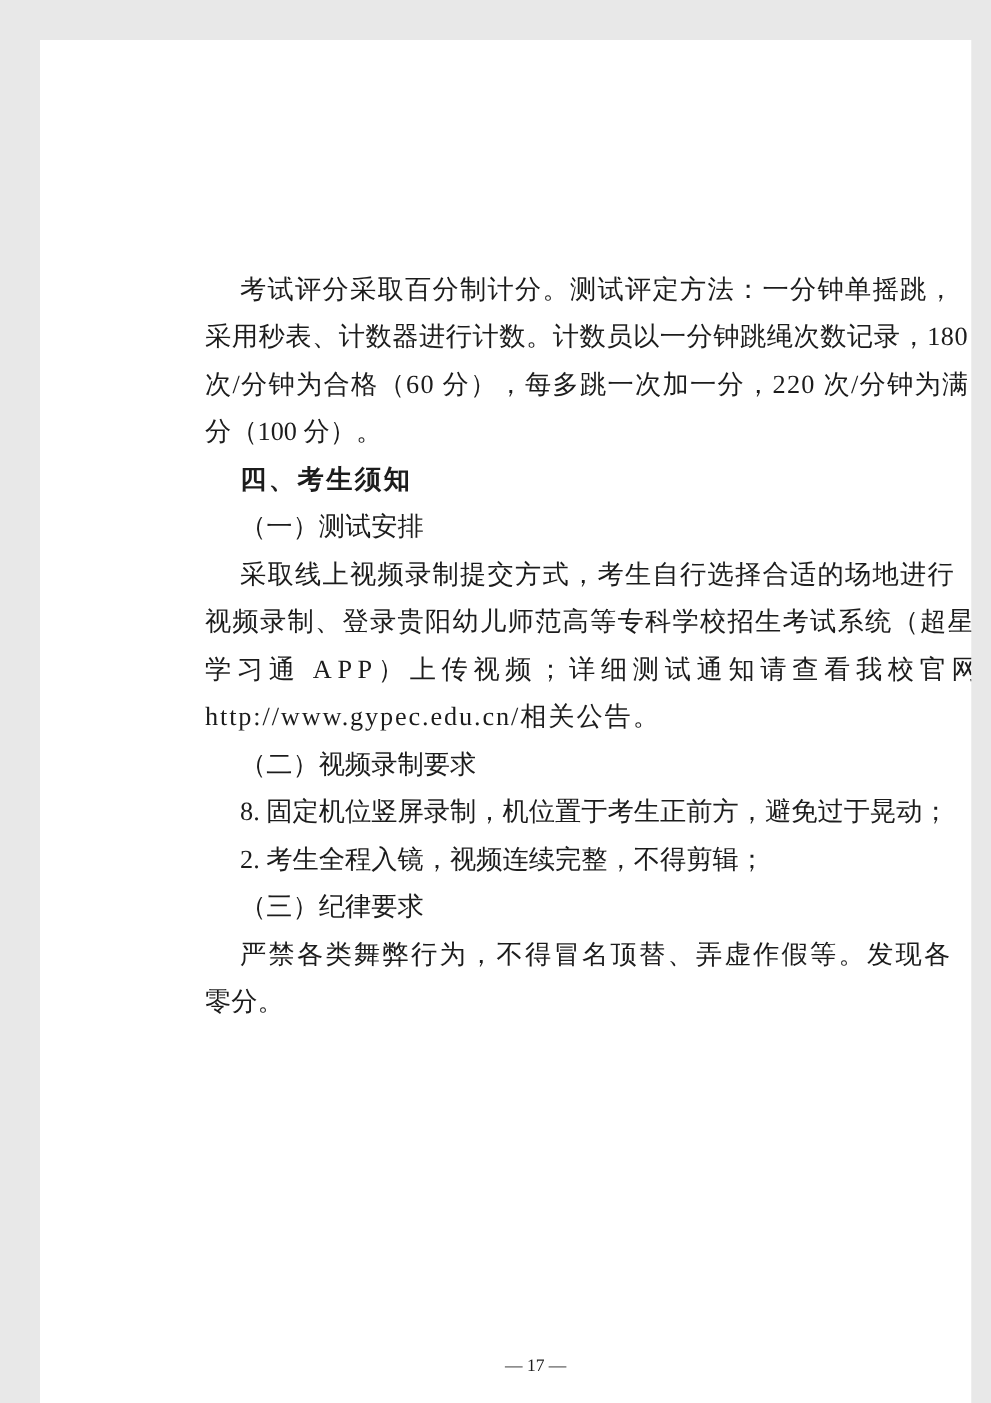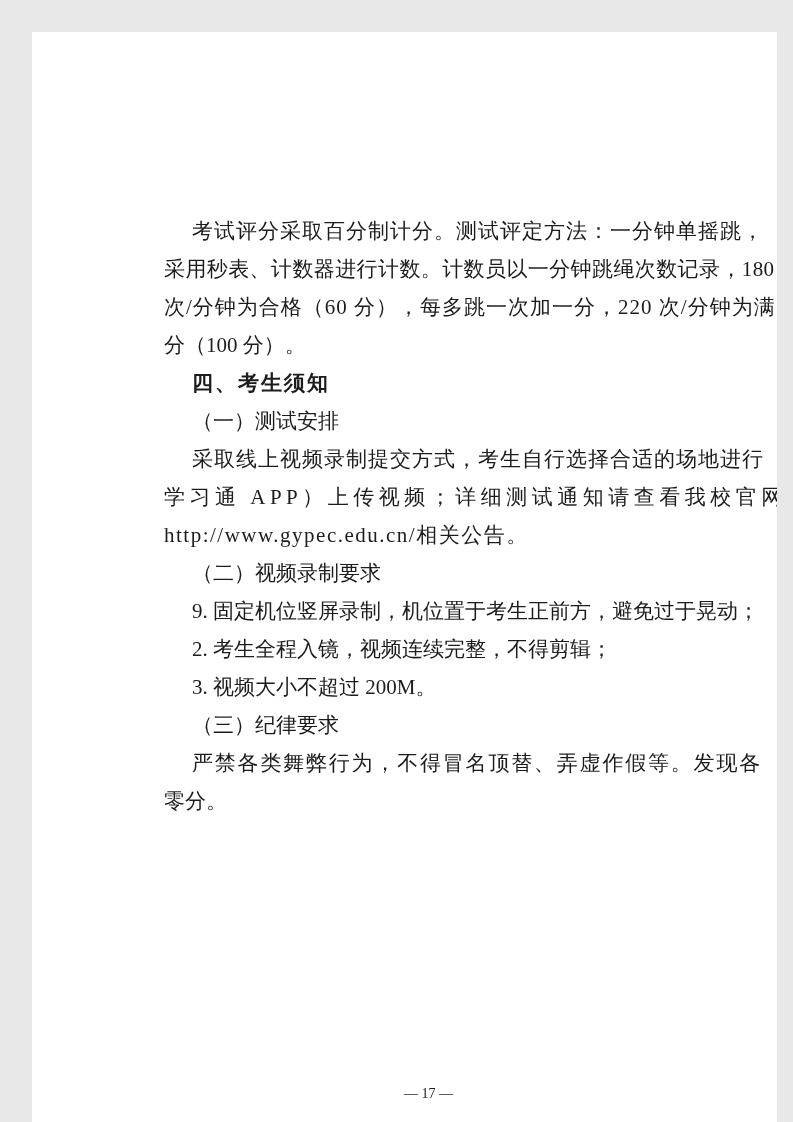--- a/index.html
+++ b/index.html
@@ -56,27 +56,27 @@
   <div class="content">
     <div class="line indent ls-a">考试评分采取百分制计分。测试评定方法：一分钟单摇跳，</div>
     <div class="line ls-s">采用秒表、计数器进行计数。计数员以一分钟跳绳次数记录，180</div>
     <div class="line ls-a">次/分钟为合格（60 分），每多跳一次加一分，220 次/分钟为满</div>
     <div class="line">分（100 分）。</div>
 
     <div class="line indent heading">四、考生须知</div>
 
     <div class="line indent kaiti">（一）测试安排</div>
     <div class="line indent kaiti ls-a">采取线上视频录制提交方式，考生自行选择合适的场地进行</div>
+    <div class="line kaiti ls-a">视频录制、登录贵阳幼儿师范高等专科学校招生考试系统（超星</div>
     <div class="line kaiti ls-c">学习通 APP）上传视频；详细测试通知请查看我校官网</div>
     <div class="line kaiti url">http://www.gypec.edu.cn/相关公告。</div>
 
     <div class="line indent kaiti">（二）视频录制要求</div>
-    <div class="line indent kaiti">9. 固定机位竖屏录制，机位置于考生正前方，避免过于晃动；</div>
+    <div class="line indent kaiti">8. 固定机位竖屏录制，机位置于考生正前方，避免过于晃动；</div>
     <div class="line indent kaiti">2. 考生全程入镜，视频连续完整，不得剪辑；</div>
-    <div class="line indent kaiti">3. 视频大小不超过 200M。</div>
 
     <div class="line indent kaiti">（三）纪律要求</div>
     <div class="line indent kaiti ls-b">严禁各类舞弊行为，不得冒名顶替、弄虚作假等。发现各</div>
     <div class="line kaiti">零分。</div>
   </div>
 
   <div class="footer">— 17 —</div>
 </div>
 
 </body></html>

